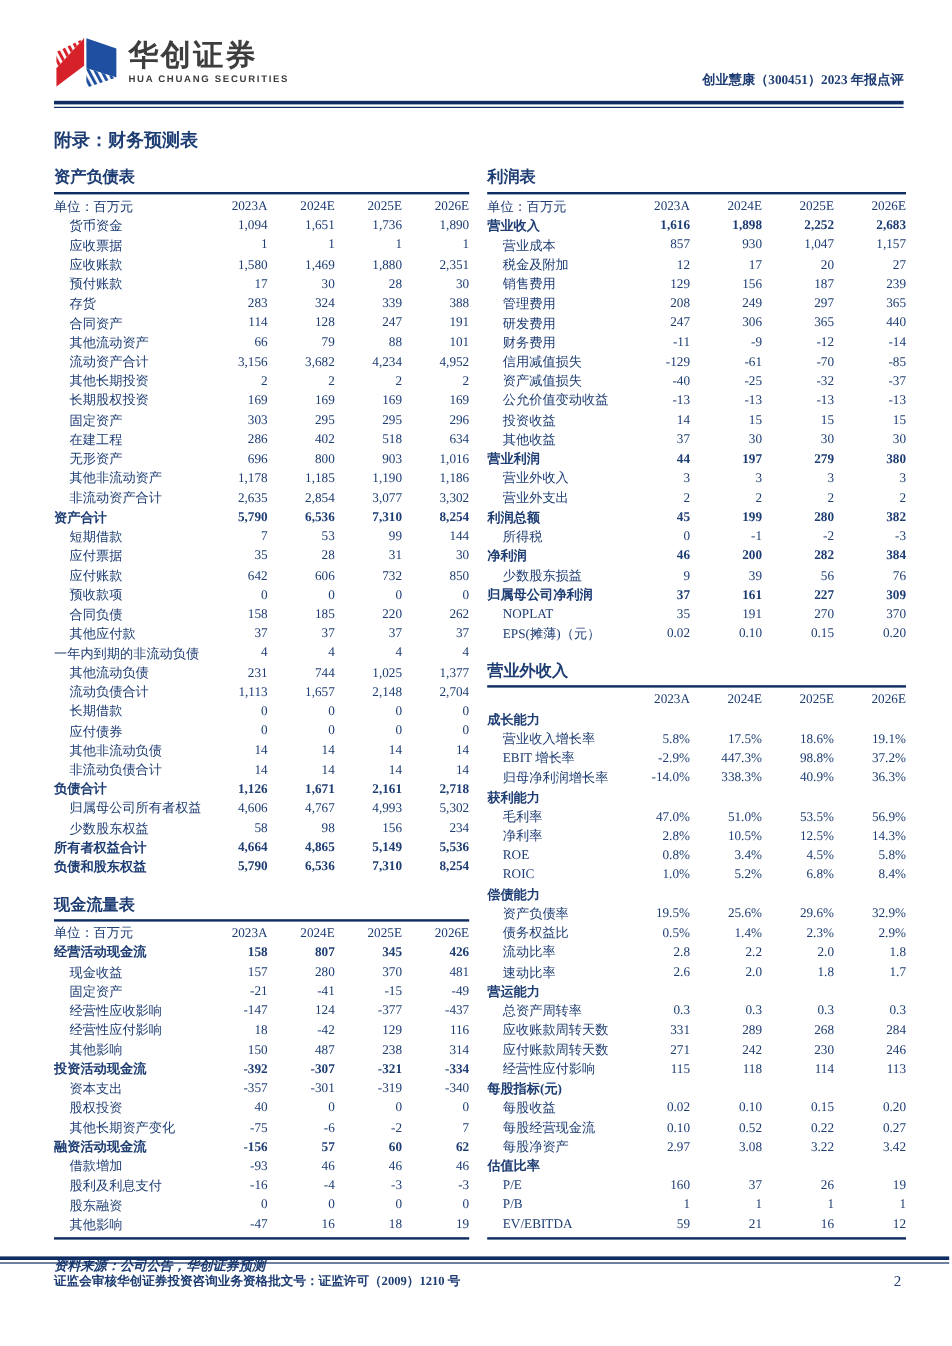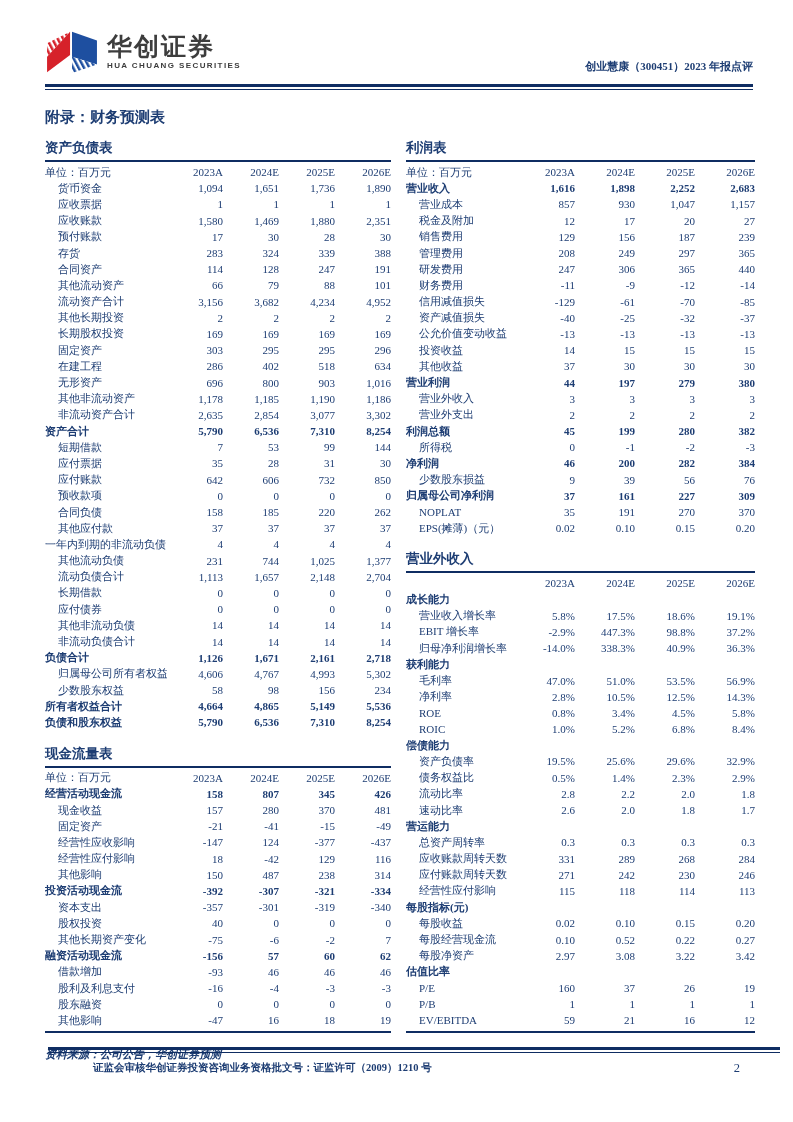--- a/index.html
+++ b/index.html
@@ -48,21 +48,21 @@
   .trow.flush .lbl { padding-left: 0; }
   .trow .val { width: 56px; text-align: right; flex: none; }
   .col-right .trow .val { width: 60px; }
   .trow.bold { font-weight: bold; }
   .trow.thead { font-weight: normal; }
   .end-rule { border-top: 2.5px solid #0f2d62; margin-top: 2px; }
 
   .source-note { font-size: 11px; font-style: italic; font-weight: bold; }
 
   
-  .footer { position: absolute; left: 0; right: 13px; top: 1047px; padding-left: 48px; }
+  .footer { position: absolute; left: 0; right: 2px; top: 1047px; }
   .footer-text-row {
     display: flex; justify-content: space-between; align-items: flex-start;
     padding: 8px 40px 0 45px;
   }
   .footer-note { font-size: 10.5px; font-weight: bold; }
   .page-number { font-size: 12.5px; }
 </style>
 </head>
 <body>
 

